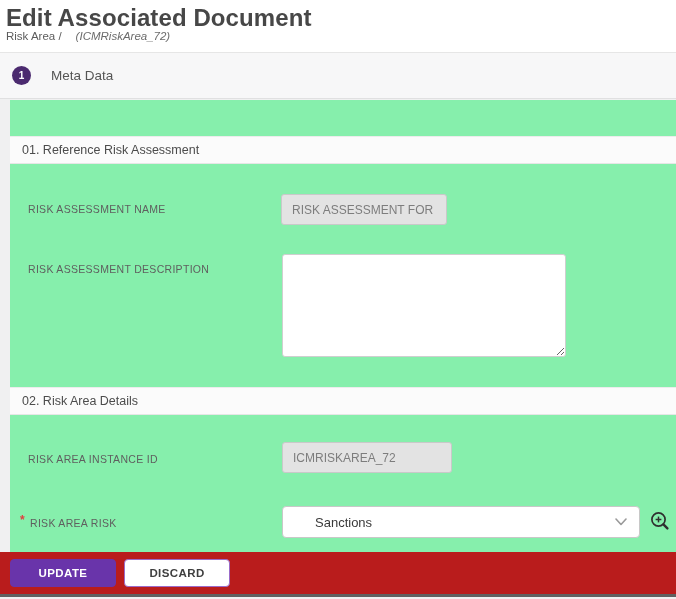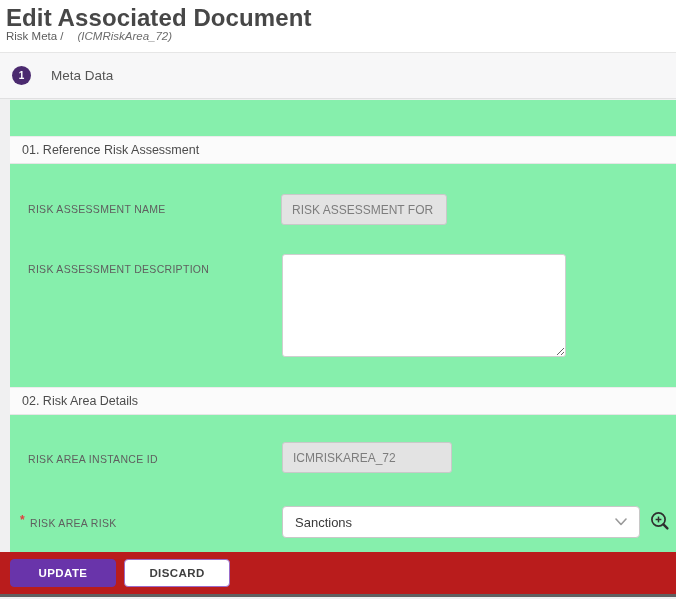--- a/index.html
+++ b/index.html
@@ -56,21 +56,21 @@
     border:1px solid #cfcfcf; border-radius:3px; background:#fff;
     font-family:inherit; font-size:12px; color:#444; padding:6px 8px;
     resize:both; outline:none;
   }
   
   .select-box {
     position:absolute; left:272px; top:406px; width:358px; height:32px;
     background:#fff; border:1px solid #c8c8c8; border-radius:4px;
     display:flex; align-items:center; padding:0 12px; cursor:pointer;
   }
-  .select-value { font-size:13px; color:#3a3a3a; flex:1; }
+  .select-value { font-size:13px; color:#3a3a3a; flex:1;margin-left:20px; }
   .chevron { width:12px; height:8px; }
   .zoom-btn {
     position:absolute; left:638px; top:410px; width:24px; height:24px;
     background:transparent; border:none; cursor:pointer; padding:0;
   }
   
   .footer-bar { position:absolute; top:552px; left:0; width:676px; height:42px; background:#b91c1c; }
   .btn {
     position:absolute; top:7px; height:28px; border-radius:4px;
     font-family:inherit; font-size:11.5px; font-weight:bold; letter-spacing:.4px; cursor:pointer;
@@ -78,21 +78,21 @@
   .btn-update { left:10px; width:106px; background:var(--primary,#6934aa); color:#fff; border:1px solid var(--primary,#6934aa); }
   .btn-discard { left:124px; width:106px; background:#fff; color:#3f3f3f; border:1px solid #9a6bc9; }
   .window-bottom-edge { position:absolute; top:594px; left:0; width:676px; height:3px; background:#606060; }
 </style>
 </head>
 <body>
 
 <div class="page-header">
   <div class="page-title">Edit Associated Document</div>
   <div class="breadcrumb">
-    <span class="crumb-root">Risk Meta /</span><span class="crumb-current">(ICMRiskArea_72)</span>
+    <span class="crumb-root">Risk Area /</span><span class="crumb-current">(ICMRiskArea_72)</span>
   </div>
 </div>
 
 <div class="step-bar">
   <div class="step-circle">1</div>
   <div class="step-label">Meta Data</div>
 </div>
 
 <div class="form-card">
 

